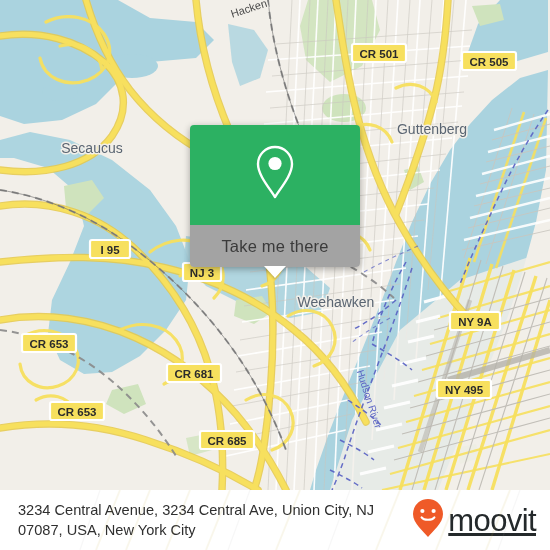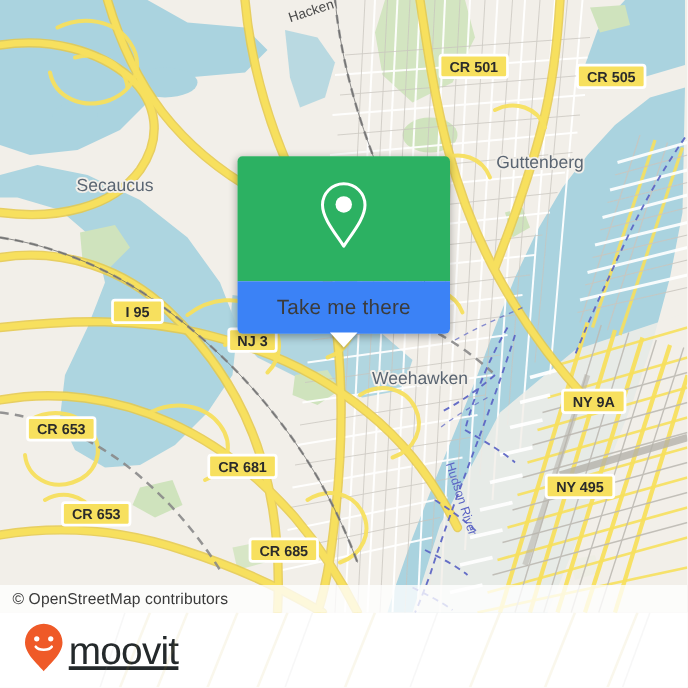--- a/index.html
+++ b/index.html
@@ -58,21 +58,21 @@
   #popup-head {
     height: 100px;
     background: #2cb162;
     border-radius: 4px 4px 0 0;
     display: flex;
     align-items: center;
     justify-content: center;
   }
   #popup-foot {
     height: 42px;
-    background: #3b82f6;
+    background: #a3a3a3;
     border-radius: 0 0 4px 4px;
     display: flex;
     align-items: center;
     justify-content: center;
     position: relative;
   }
   #popup-foot .cta {
     font-size: 16.5px;
     color: #3b3b3b;
     letter-spacing: 0.2px;
@@ -465,23 +465,20 @@
 
           <g>
             <rect x="437" y="380" width="54" height="18" rx="2" fill="#f7e05e" stroke="#ffffff" stroke-width="2.2"></rect>
             <text class="shield-text" x="464" y="393.5" text-anchor="middle">NY 495</text>
           </g>
         </g>
 
       </g>
     </svg>
 
-    <div id="attribution">
-      <span class="attr-text">© OpenStreetMap contributors</span>
-    </div>
   </div>
 
   <div id="popup">
     <div id="popup-head">
       <span>
         <svg width="46" height="60" viewBox="0 0 46 60" xmlns="http://www.w3.org/2000/svg">
           <path d="M23 4 C13.6 4 6 11.6 6 21 C6 32 17 44.5 23 54 C29 44.5 40 32 40 21 C40 11.6 32.4 4 23 4 Z" fill="none" stroke="#ffffff" stroke-width="2.4" stroke-linejoin="round"></path>
           <circle cx="23" cy="20.5" r="6.6" fill="#ffffff"></circle>
         </svg>
       </span>
@@ -505,20 +502,21 @@
           <path d="M510,0 L486,60"></path>
       </g>
       <g stroke="#b0b0b0" stroke-width="1.2" fill="none">
         <path d="M100,0 L80,60"></path>
           <path d="M250,0 L228,60"></path>
         <path d="M350,0 L328,60"></path>
           <path d="M520,0 L498,60"></path>
       </g>
     </svg>
 
+    <div id="footer-addr">3234 Central Avenue, 3234 Central Ave, Union City, NJ 07087, USA, New York City</div>
 
     <div id="brand">
       <span>
         <svg width="34" height="40" viewBox="0 0 34 40" xmlns="http://www.w3.org/2000/svg">
           <path d="M17 1 C8.7 1 2 7.7 2 16 C2 25.2 12.3 33.2 17 39 C21.7 33.2 32 25.2 32 16 C32 7.7 25.3 1 17 1 Z" fill="#ef5a28"></path>
           <circle cx="11.4" cy="13" r="2.1" fill="#ffffff"></circle>
           <circle cx="22.6" cy="13" r="2.1" fill="#ffffff"></circle>
           <path d="M10.6 19.4 C12.8 22.6 21.2 22.6 23.4 19.4" fill="none" stroke="#ffffff" stroke-width="2.1" stroke-linecap="round"></path>
         </svg>
       </span>

